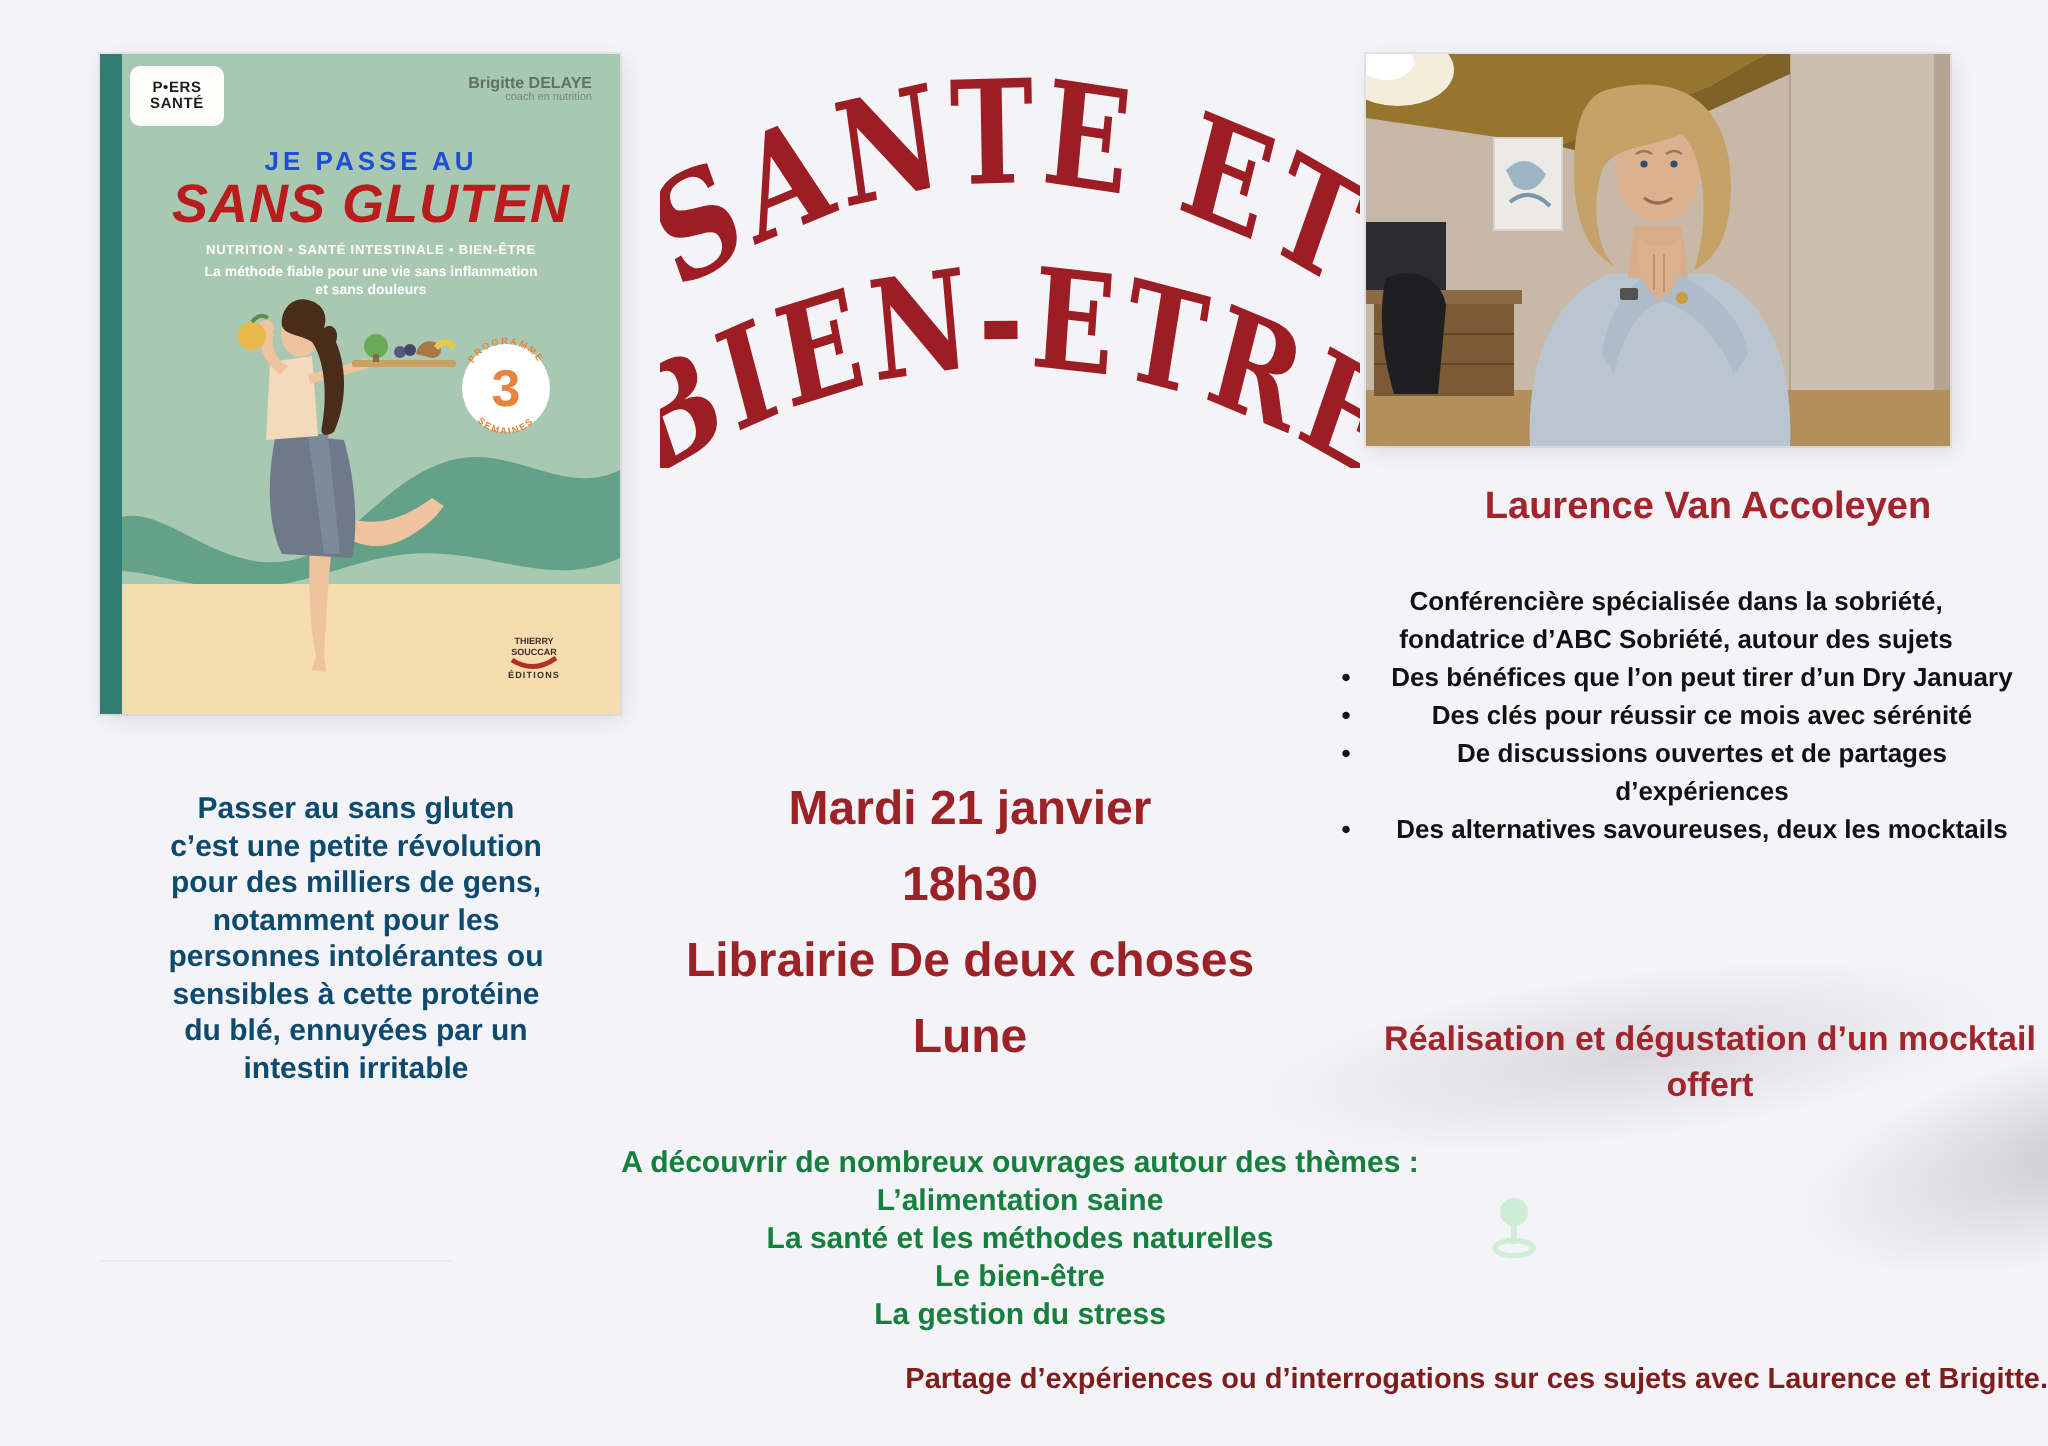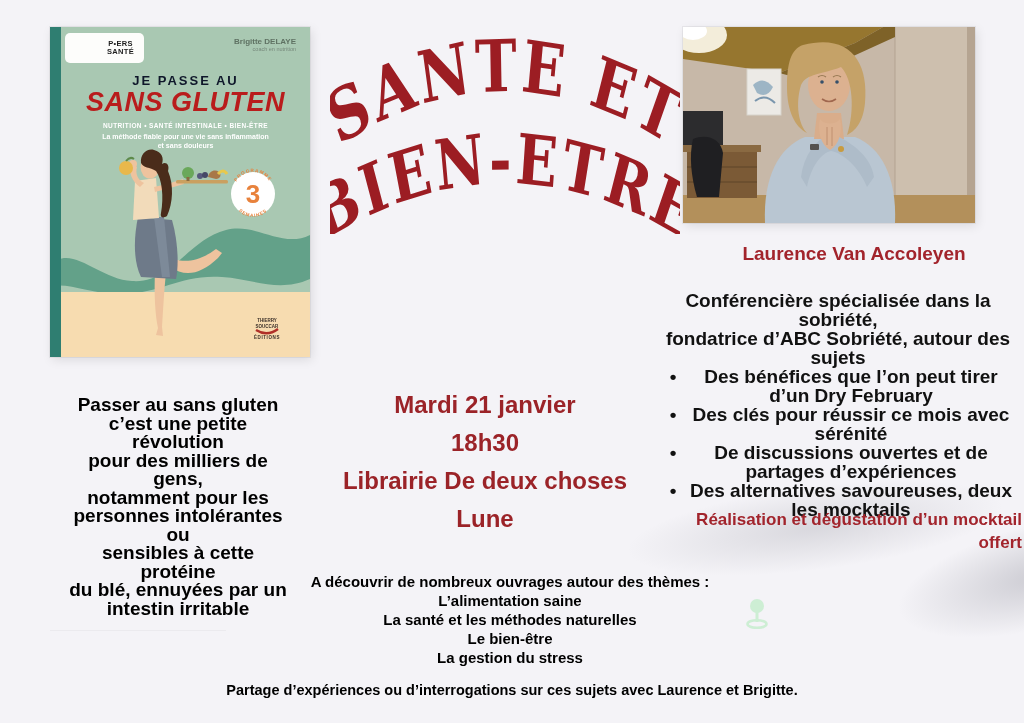--- a/index.html
+++ b/index.html
@@ -17,59 +17,59 @@
     transform:rotate(-14deg);}
   .faint-line{position:absolute;left:50px;top:630px;width:176px;height:1px;background:rgba(0,0,0,.035);}
 
   
   .book-cover{position:absolute;left:50px;top:27px;width:260px;height:330px;
     background:#a9c8b2;box-shadow:0 0 0 1px rgba(0,0,0,.05),2px 3px 10px rgba(0,0,0,.10);}
   .cover-spine{position:absolute;left:0;top:0;width:11px;height:100%;background:#2f7e71;}
   .cover-svg{position:absolute;left:0;top:0;}
   .cover-logo{position:absolute;left:15px;top:6px;width:47px;height:30px;background:#fdfdfb;
     border-radius:5px;display:flex;flex-direction:column;align-items:center;justify-content:center;
-    font-weight:bold;font-size:7.5px;line-height:8px;color:#1d1d1d;letter-spacing:.3px;padding-left:32px;}
+    font-weight:bold;font-size:7.5px;line-height:8px;color:#1d1d1d;letter-spacing:.3px;}
   .cover-author{position:absolute;right:14px;top:10px;text-align:right;color:#5f7263;}
   .cover-author .a1{font-weight:bold;font-size:8px;}
   .cover-author .a2{font-size:5.5px;color:#76897b;}
   .cover-pretitle{position:absolute;left:11px;top:46px;width:249px;text-align:center;
-    color:#0f172a;font-size:13px;font-weight:600;letter-spacing:2px;}
+    color:#1d4ed8;font-size:13px;font-weight:600;letter-spacing:2px;}
   .cover-title{position:absolute;left:11px;top:60px;width:249px;text-align:center;
     color:#b91c1c;font-size:27px;font-weight:800;letter-spacing:.5px;font-style:italic;}
   .cover-tagline{position:absolute;left:11px;top:95px;width:249px;text-align:center;
     color:#fff;font-size:6.5px;font-weight:bold;letter-spacing:.4px;}
   .cover-sub{position:absolute;left:11px;top:105px;width:249px;text-align:center;
     color:#fff;font-size:7px;font-weight:600;line-height:9px;}
 
   
   .arch-title{position:absolute;left:330px;top:12px;}
   .arch-title text{font-family:"DejaVu Serif",serif;font-weight:bold;fill:#9c1d23;letter-spacing:3px;}
 
   
   .speaker-photo{position:absolute;left:683px;top:27px;width:292px;height:196px;
     box-shadow:0 0 0 1px rgba(0,0,0,.05),2px 3px 10px rgba(0,0,0,.10);}
 
   
   .speaker-name{position:absolute;left:676px;top:243px;width:356px;text-align:center;
     color:#a2242c;font-size:19px;font-weight:bold;}
   .speaker-info{position:absolute;left:660px;top:291px;width:356px;color:#111;
-    font-size:19px;font-weight:bold;line-height:19px;text-align:center;}
+    font-size:13px;font-weight:bold;line-height:19px;text-align:center;}
   .bullet-row{display:flex;align-items:flex-start;}
   .bullet-dot{width:26px;text-align:center;flex:0 0 26px;}
   .bullet-text{flex:1;text-align:center;}
-  .offer-text{position:absolute;left:688px;top:508px;width:334px;text-align:right;
+  .offer-text{position:absolute;left:688px;top:508px;width:334px;text-align:center;
     color:#a2242c;font-size:17px;font-weight:bold;line-height:23px;}
   .gluten-paragraph{position:absolute;left:62px;top:396px;width:232px;text-align:center;
-    color:#000000;font-size:19px;font-weight:bold;line-height:18.5px;}
+    color:#0c4a6e;font-size:15px;font-weight:bold;line-height:18.5px;}
   .event-block{position:absolute;left:285px;top:386px;width:400px;text-align:center;
     color:#9b2328;font-size:24px;font-weight:bold;line-height:38px;}
   .themes-block{position:absolute;left:235px;top:572px;width:550px;text-align:center;
-    color:#000000;font-size:15px;font-weight:bold;line-height:19px;}
-  .footer-note{position:absolute;left:0;top:682px;width:1024px;text-align:center;
-    color:#000000;font-size:14.5px;font-weight:bold;}
+    color:#15803d;font-size:15px;font-weight:bold;line-height:19px;}
+  .footer-note{position:absolute;left:0;top:682px;width:1024px;text-align:right;
+    color:#7f1d1d;font-size:14.5px;font-weight:bold;}
   .mint-icon{position:absolute;left:744px;top:598px;}
 </style>
 </head>
 <body>
 
 <div class="page">
 
   <div class="swoosh swoosh-a"></div>
   <div class="swoosh swoosh-b"></div>
   <div class="faint-line"></div>
@@ -200,21 +200,21 @@
     </g>
   </svg>
 
   <div class="speaker-name">Laurence Van Accoleyen</div>
 
   <div class="speaker-info">
     <div>Conférencière spécialisée dans la sobriété,</div>
     <div>fondatrice d’ABC Sobriété, autour des sujets</div>
     <div class="bullet-row">
       <span class="bullet-dot">•</span>
-      <span class="bullet-text">Des bénéfices que l’on peut tirer d’un Dry February</span>
+      <span class="bullet-text">Des bénéfices que l’on peut tirer d’un Dry January</span>
     </div>
     <div class="bullet-row">
       <span class="bullet-dot">•</span>
       <span class="bullet-text">Des clés pour réussir ce mois avec sérénité</span>
     </div>
     <div class="bullet-row">
       <span class="bullet-dot">•</span>
       <span class="bullet-text">De discussions ouvertes et de partages d’expériences</span>
     </div>
     <div class="bullet-row">

